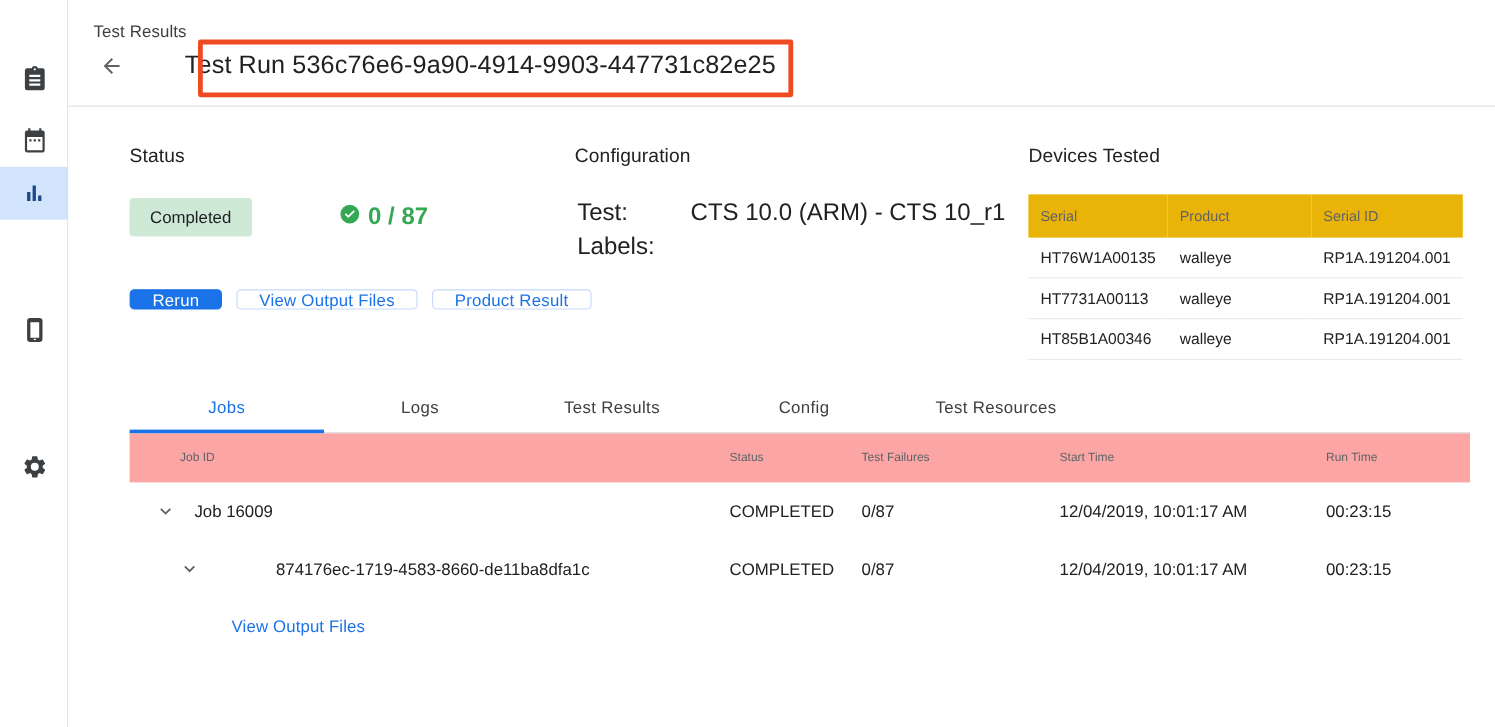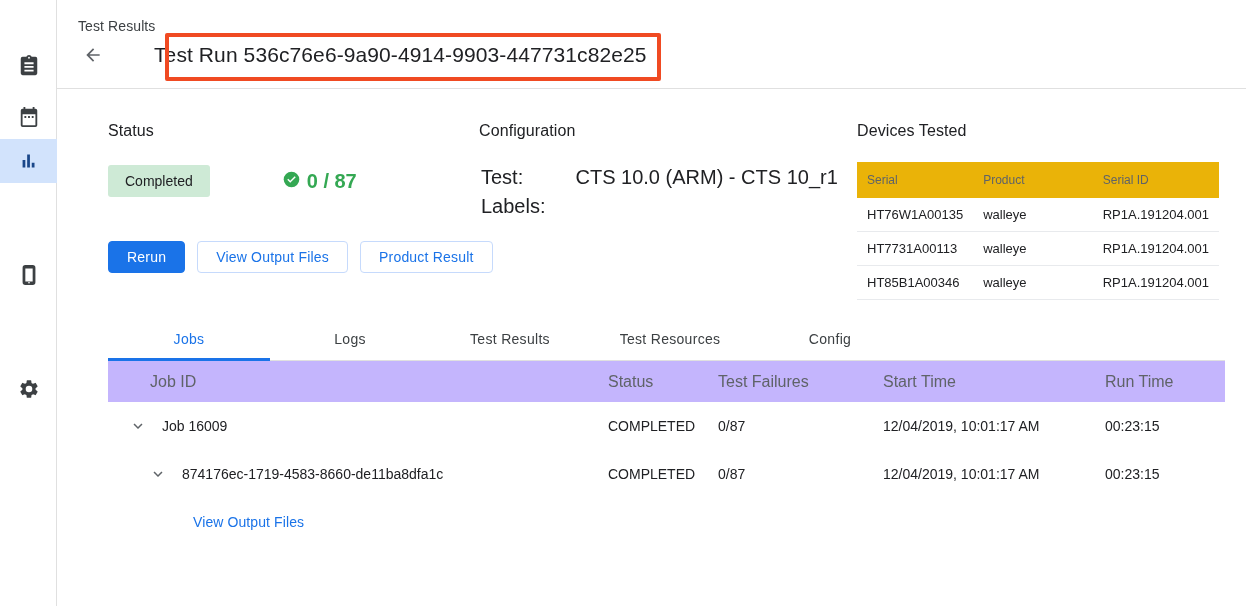--- a/index.html
+++ b/index.html
@@ -108,21 +108,21 @@
     margin-left: 73px;
     color: #34a853;
     font-size: 20px;
     font-weight: bold;
   }
   .check-ico { margin-right: 7px; display: block; }
   .btn-row { display: flex; margin-top: 44px; }
   .btn {
     font-family: "Liberation Sans", sans-serif;
     font-size: 14px;
-    height: 32px;
+    height: 17px;
     padding: 0 18px;
     border-radius: 4px;
     display: inline-flex;
     align-items: center;
     justify-content: center;
     cursor: pointer;
     white-space: nowrap;
     letter-spacing: .2px;
   }
   .btn-filled { background: #1a73e8; color: #ffffff; border: 1px solid #1a73e8; }
@@ -185,25 +185,25 @@
     left: 0; right: 0; bottom: 0;
     height: 3px;
     background: #1a73e8;
   }
 
   
   .jobs {
     margin: 0 51px;
   }
   .jobs-head {
-    background: #c4b5fd;
+    background: #fca5a5;
     height: 41px;
     display: flex;
     align-items: center;
-    font-size: 16px;
+    font-size: 10px;
     color: #5f6368;
   }
   .jobs-row {
     height: 48px;
     display: flex;
     align-items: center;
     font-size: 14px;
     color: #202124;
   }
   .cell-job { width: 500px; display: flex; align-items: center; }
@@ -212,21 +212,21 @@
   .cell-start { width: 222px; }
   .cell-run { width: 120px; }
   .chev {
     width: 24px; height: 24px;
     display: inline-flex; align-items: center; justify-content: center;
     cursor: pointer;
     flex: 0 0 24px;
   }
   .chev svg { fill: #5f6368; }
   .indent-1 { padding-left: 18px; }
-  .indent-2 { padding-left: 38px; }
+  .indent-2 { padding-left: 38px; gap: 48px; }
   .job-label { margin-left: 12px; white-space: nowrap; }
   .link-row { height: 48px; display: flex; align-items: center; }
   .link {
     color: #1a73e8;
     font-size: 14px;
     cursor: pointer;
     margin-left: 85px;
     letter-spacing: .1px;
   }
 </style>
@@ -360,22 +360,22 @@
             </tr>
           </tbody>
         </table>
       </div>
     </div>
 
     <div class="tabs">
       <div class="tab active" style="width:162px">Jobs</div>
       <div class="tab" style="width:160px">Logs</div>
       <div class="tab" style="width:160px">Test Results</div>
+      <div class="tab" style="width:160px">Config</div>
       <div class="tab" style="width:160px">Test Resources</div>
-      <div class="tab" style="width:160px">Config</div>
     </div>
 
     <div class="jobs">
 
       <div class="jobs-head">
         <span class="cell-job indent-1" style="padding-left:42px">Job ID</span>
         <span class="cell-status">Status</span>
         <span class="cell-failures">Test Failures</span>
         <span class="cell-start">Start Time</span>
         <span class="cell-run">Run Time</span>

